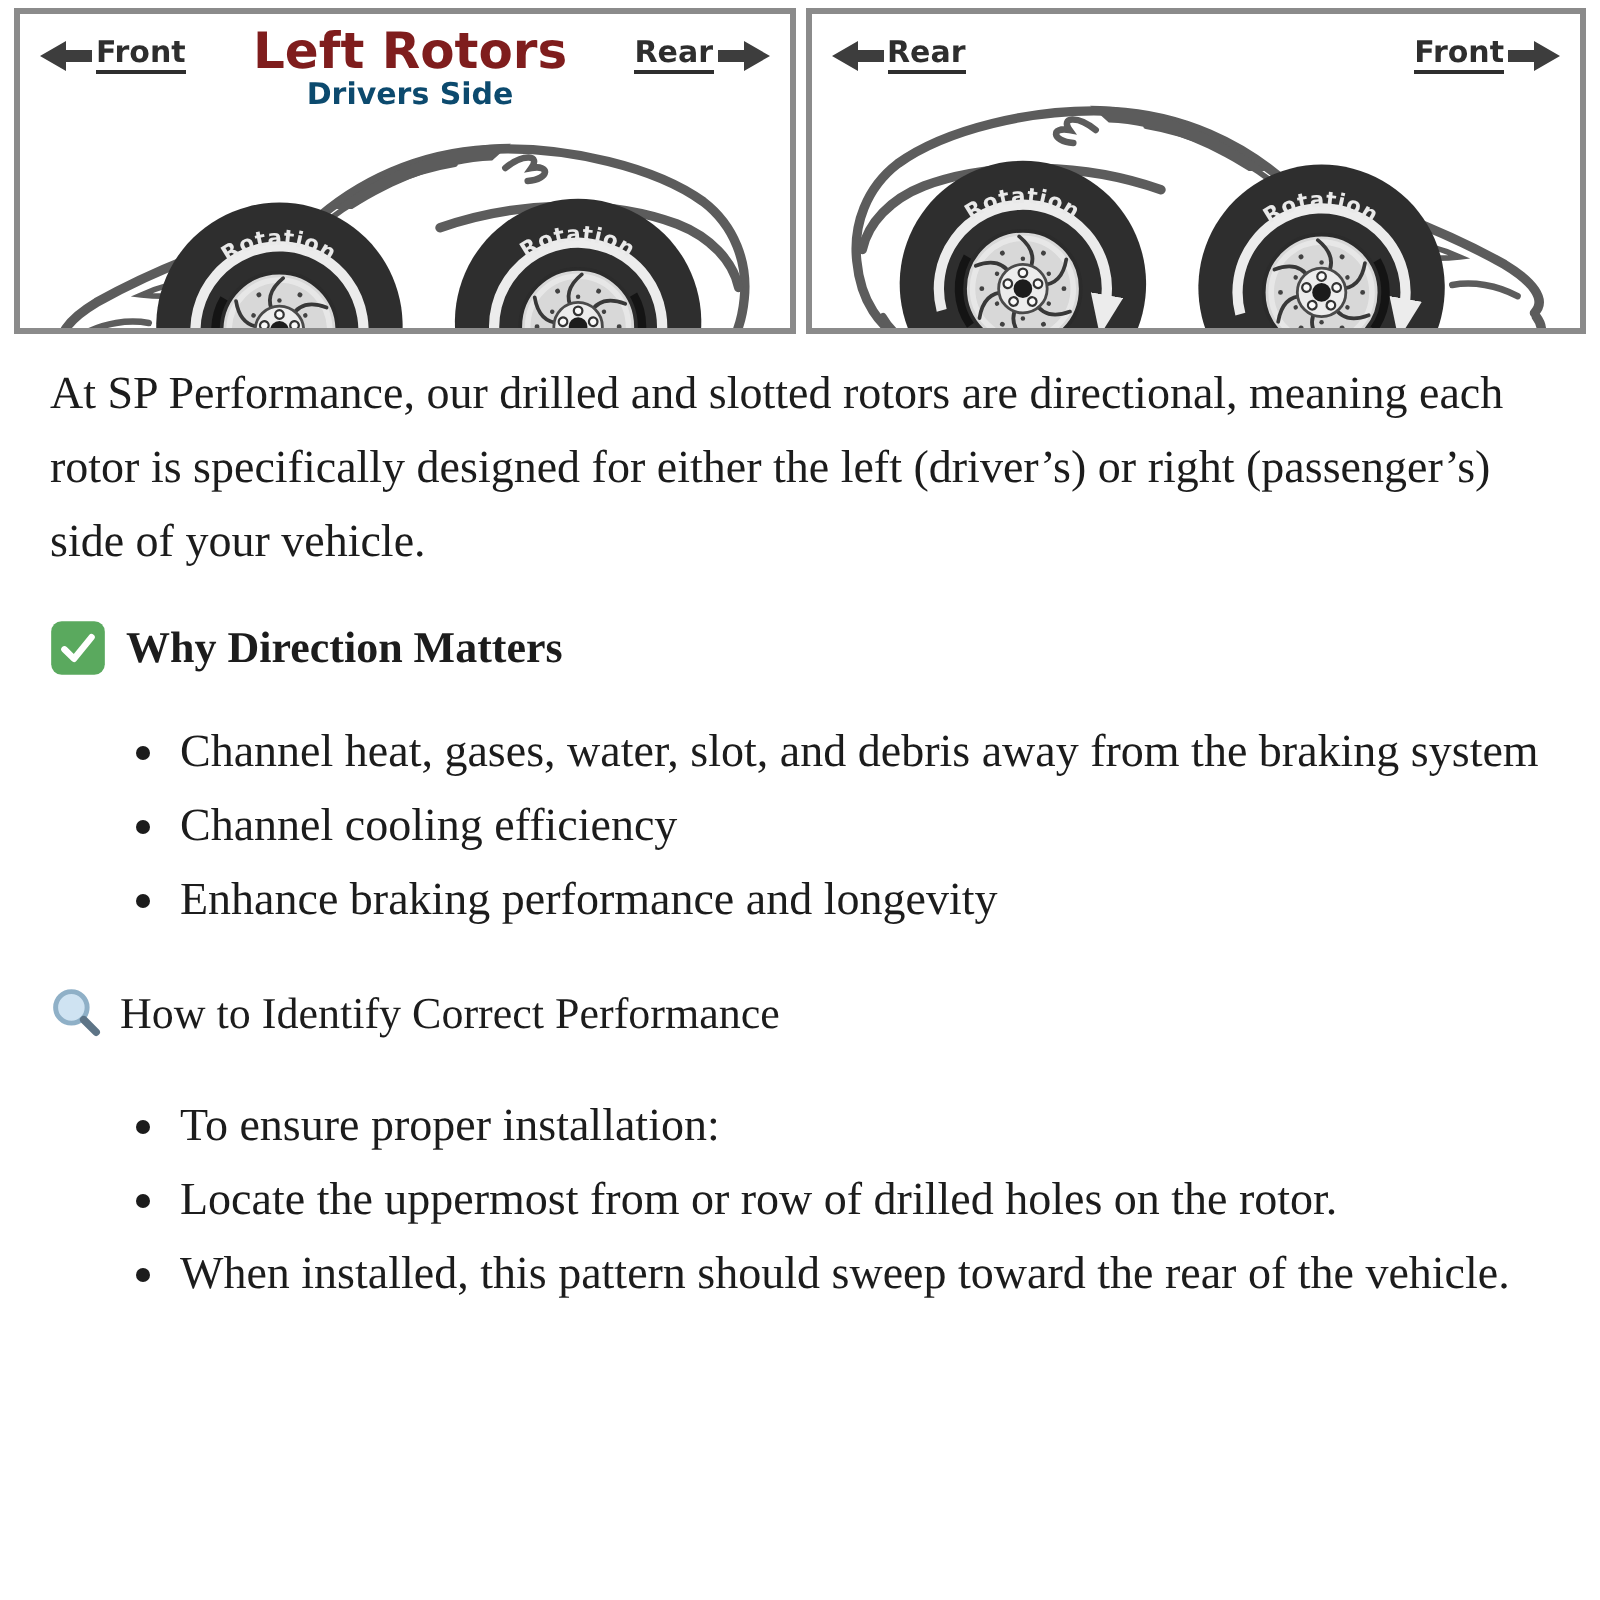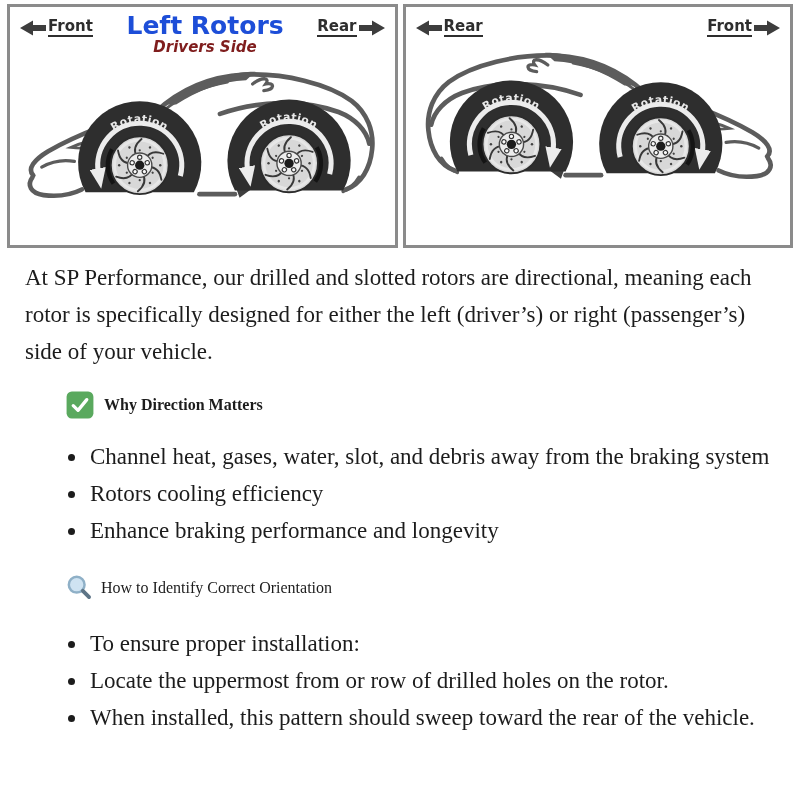--- a/index.html
+++ b/index.html
@@ -9,56 +9,56 @@
     font-family:"Liberation Serif", serif;
     color:#1c1c1c;
   }
   
   .diagram {
     display:flex; gap:5px;
     padding:4px 7px 0 7px;
   }
   .panel {
     flex:1 1 0;
-    height:244px;
+    height:163px;
     border:3px solid #8b8b8b;
     background:#ffffff;
     overflow:hidden;
   }
   .panel-header {
     display:flex; justify-content:space-between; align-items:flex-start;
     padding:5px 10px 0 10px;
     font-family:"DejaVu Sans", "Liberation Sans", sans-serif;
   }
   .dir {
     display:flex; align-items:center; gap:2px; margin-top:7px;
     font-weight:bold; font-size:15px; color:#2e2e2e;
   }
   .dir-text { border-bottom:2px solid #2e2e2e; line-height:1.05; }
   .dir svg { display:block; }
   .panel-title-wrap { text-align:center; margin-top:1px; }
   .panel-title {
-    font-size:25px; font-weight:bold; letter-spacing:0px; color:#1d4ed8;
+    font-size:25px; font-weight:bold; letter-spacing:0px; color:#7f1d1d;
     line-height:1.05;
   }
   .panel-subtitle {
-    font-size:15px; font-weight:bold; font-style:italic; color:#7f1d1d;
+    font-size:15px; font-weight:bold; color:#0c4a6e;
     line-height:1.1;
   }
   .car-svg { display:block; width:100%; height:154px; }
   .defs-holder { position:absolute; width:0; height:0; overflow:hidden; }
   
   .article { padding:11px 27px 0 25px; }
   .intro {
     font-size:23px; line-height:37px; max-width:748px;
   }
   .heading {
     display:flex; align-items:center; gap:10px;
-    font-size:16px; font-weight:bold;
-    margin-top:21px; margin-bottom:19px;margin-left:41px;
+    font-size:22px; font-weight:bold;
+    margin-top:21px; margin-bottom:19px;
   }
   .heading.heading-normal { font-weight:normal; gap:8px; margin-top:25px; margin-bottom:24px; }
   .heading .emoji { display:inline-flex; flex:0 0 auto; }
   .lead { font-size:23px; line-height:37px; }
   ul.blist {
     margin:9px 0 0 0;
     padding-left:63px;
     max-width:748px;
     list-style:disc outside;
   }
@@ -237,32 +237,32 @@
           <rect x="0.5" y="0.5" width="23" height="23" rx="4.5" fill="#5aa95e"></rect>
           <path d="M6.2 12.6 L10.3 16.6 L17.8 7.4" fill="none" stroke="#ffffff" stroke-width="2.8" stroke-linecap="round" stroke-linejoin="round"></path>
         </svg>
       </span>
       <span>Why Direction Matters</span>
     </h2>
 
 
     <ul class="blist">
       <li>Channel heat, gases, water, slot, and debris away from the braking system</li>
-      <li>Rotors cooling efficiency</li>
+      <li>Channel cooling efficiency</li>
       <li>Enhance braking performance and longevity</li>
     </ul>
 
     <h2 class="heading heading-normal">
       <span class="emoji">
         <svg width="27" height="27" viewBox="0 0 24 24">
           <circle cx="9.5" cy="9.5" r="7" fill="#cfe3f2" stroke="#8fb0c7" stroke-width="2.2"></circle>
           <line x1="15" y1="15" x2="20.5" y2="20.5" stroke="#5d7486" stroke-width="3.4" stroke-linecap="round"></line>
         </svg>
       </span>
-      <span>How to Identify Correct Orientation</span>
+      <span>How to Identify Correct Performance</span>
     </h2>
 
     <ul class="blist second">
       <li>To ensure proper installation:</li>
       <li>Locate the uppermost from or row of drilled holes on the rotor.</li>
       <li>When installed, this pattern should sweep toward the rear of the vehicle.</li>
     </ul>
 
   </div>
 </div>

